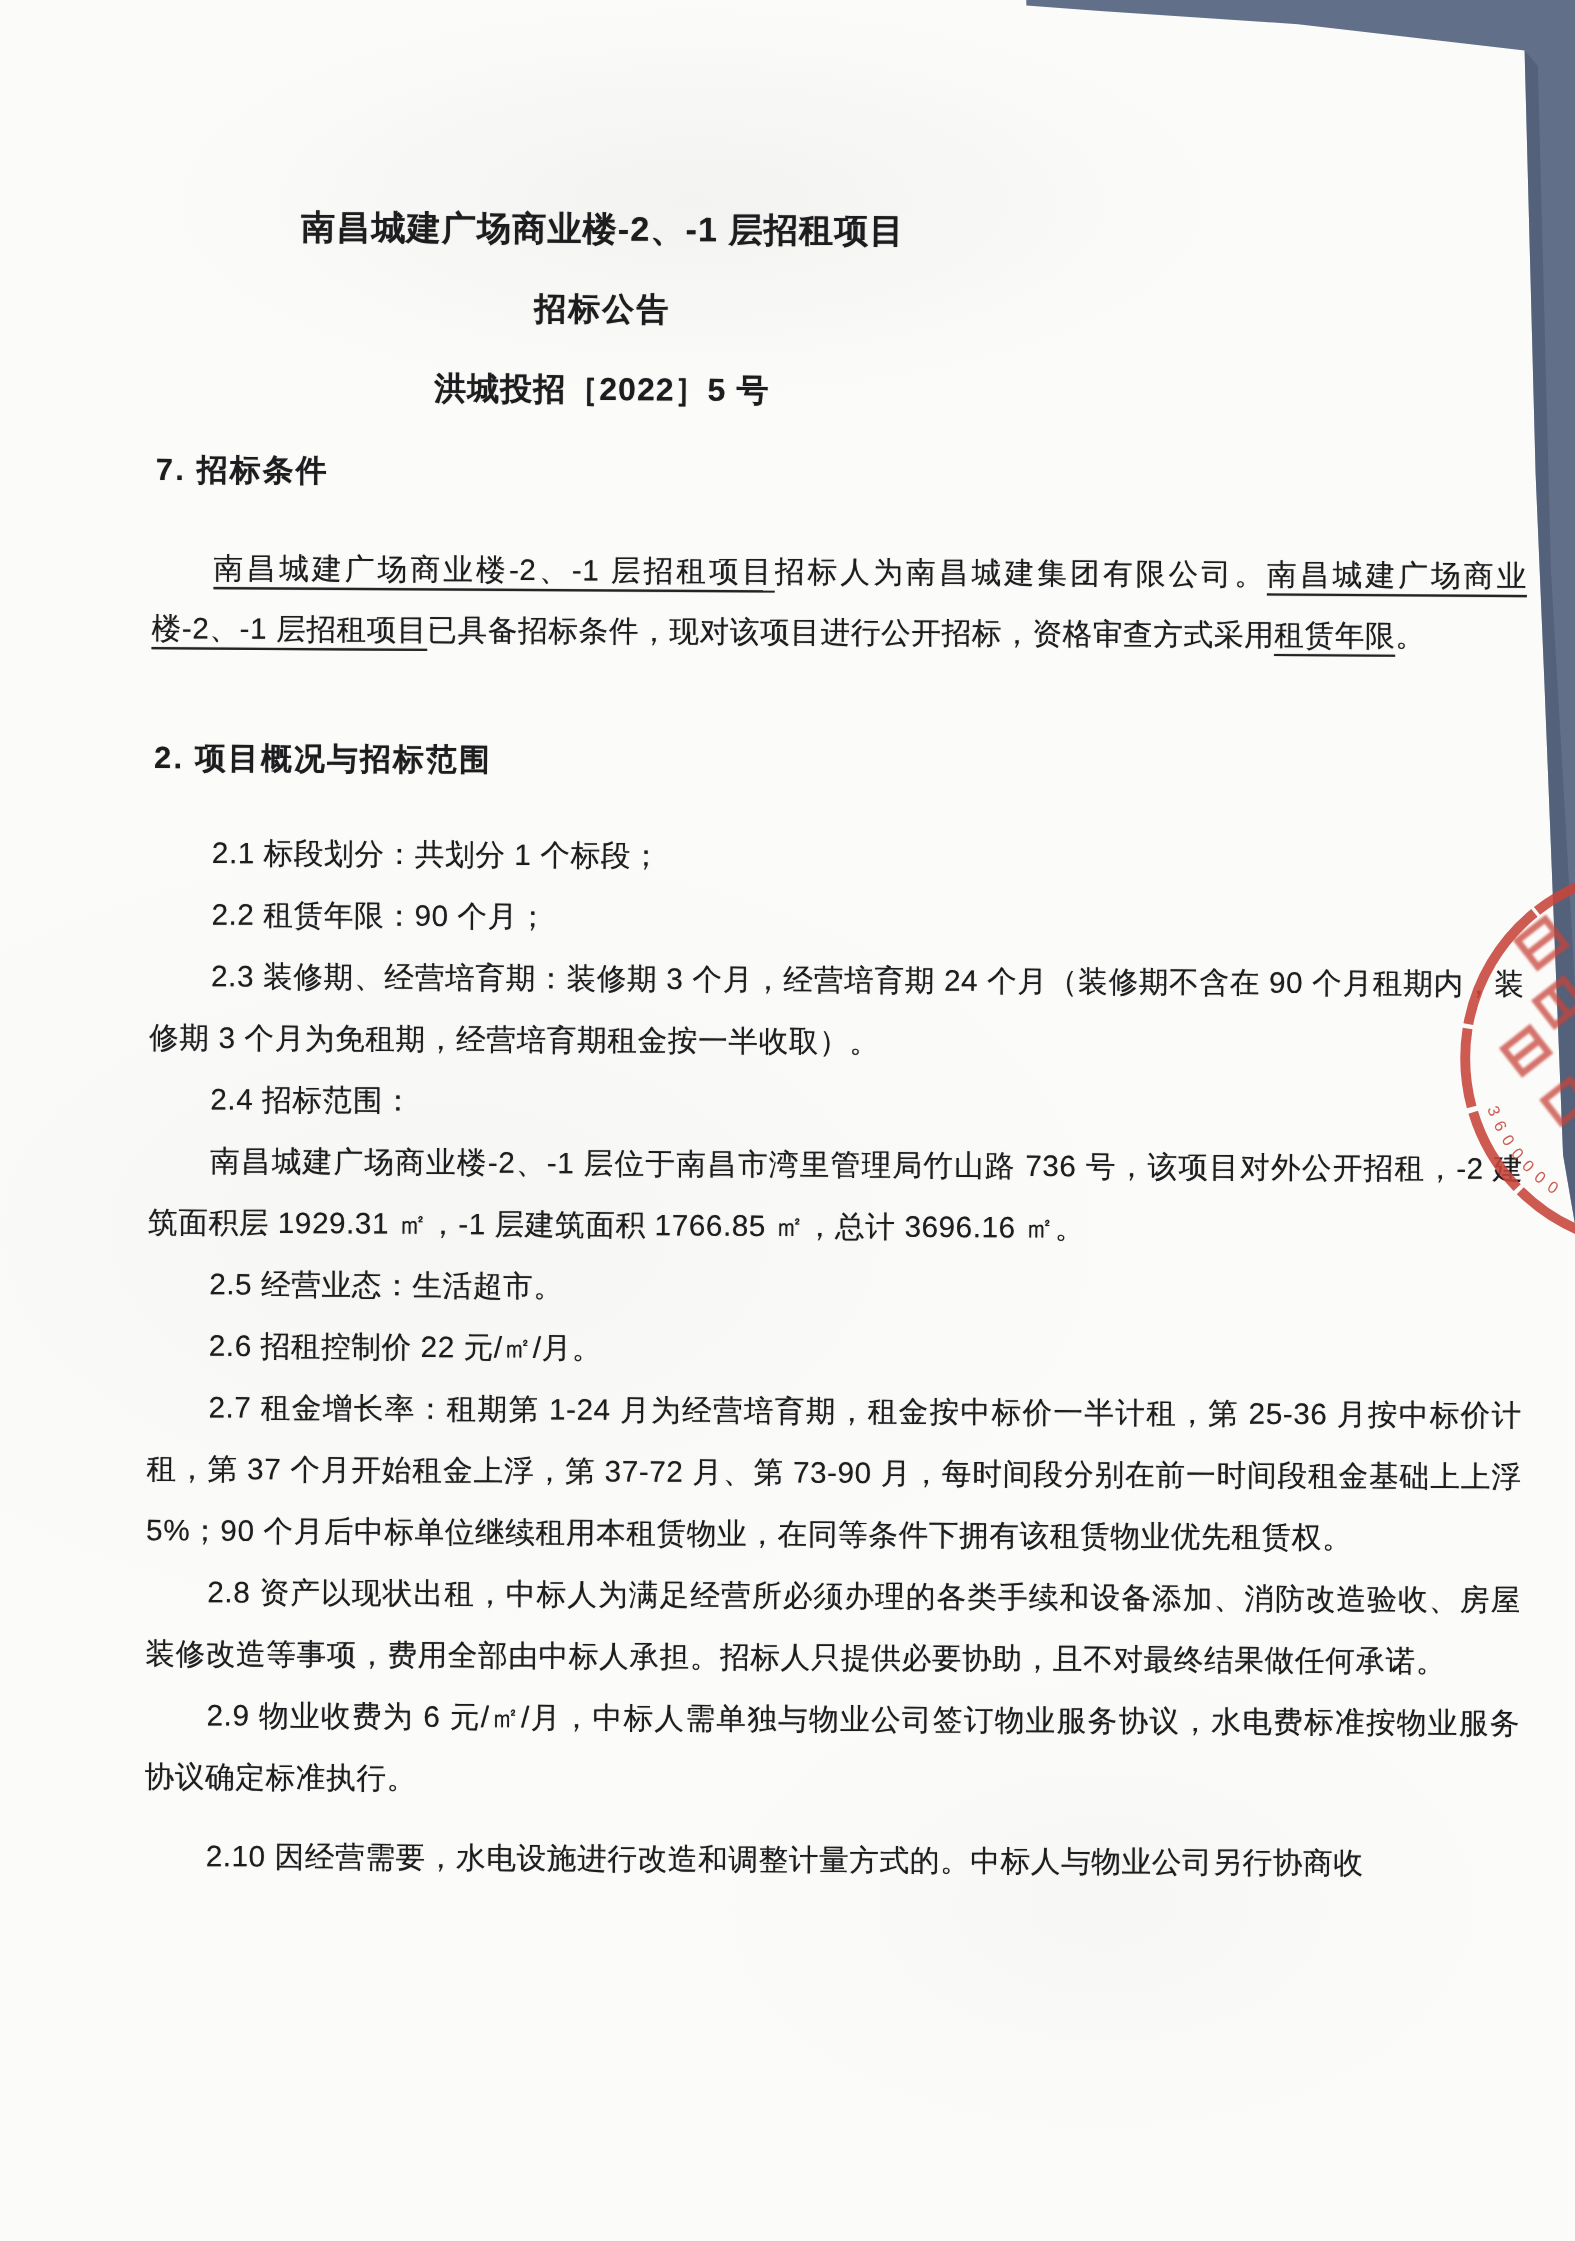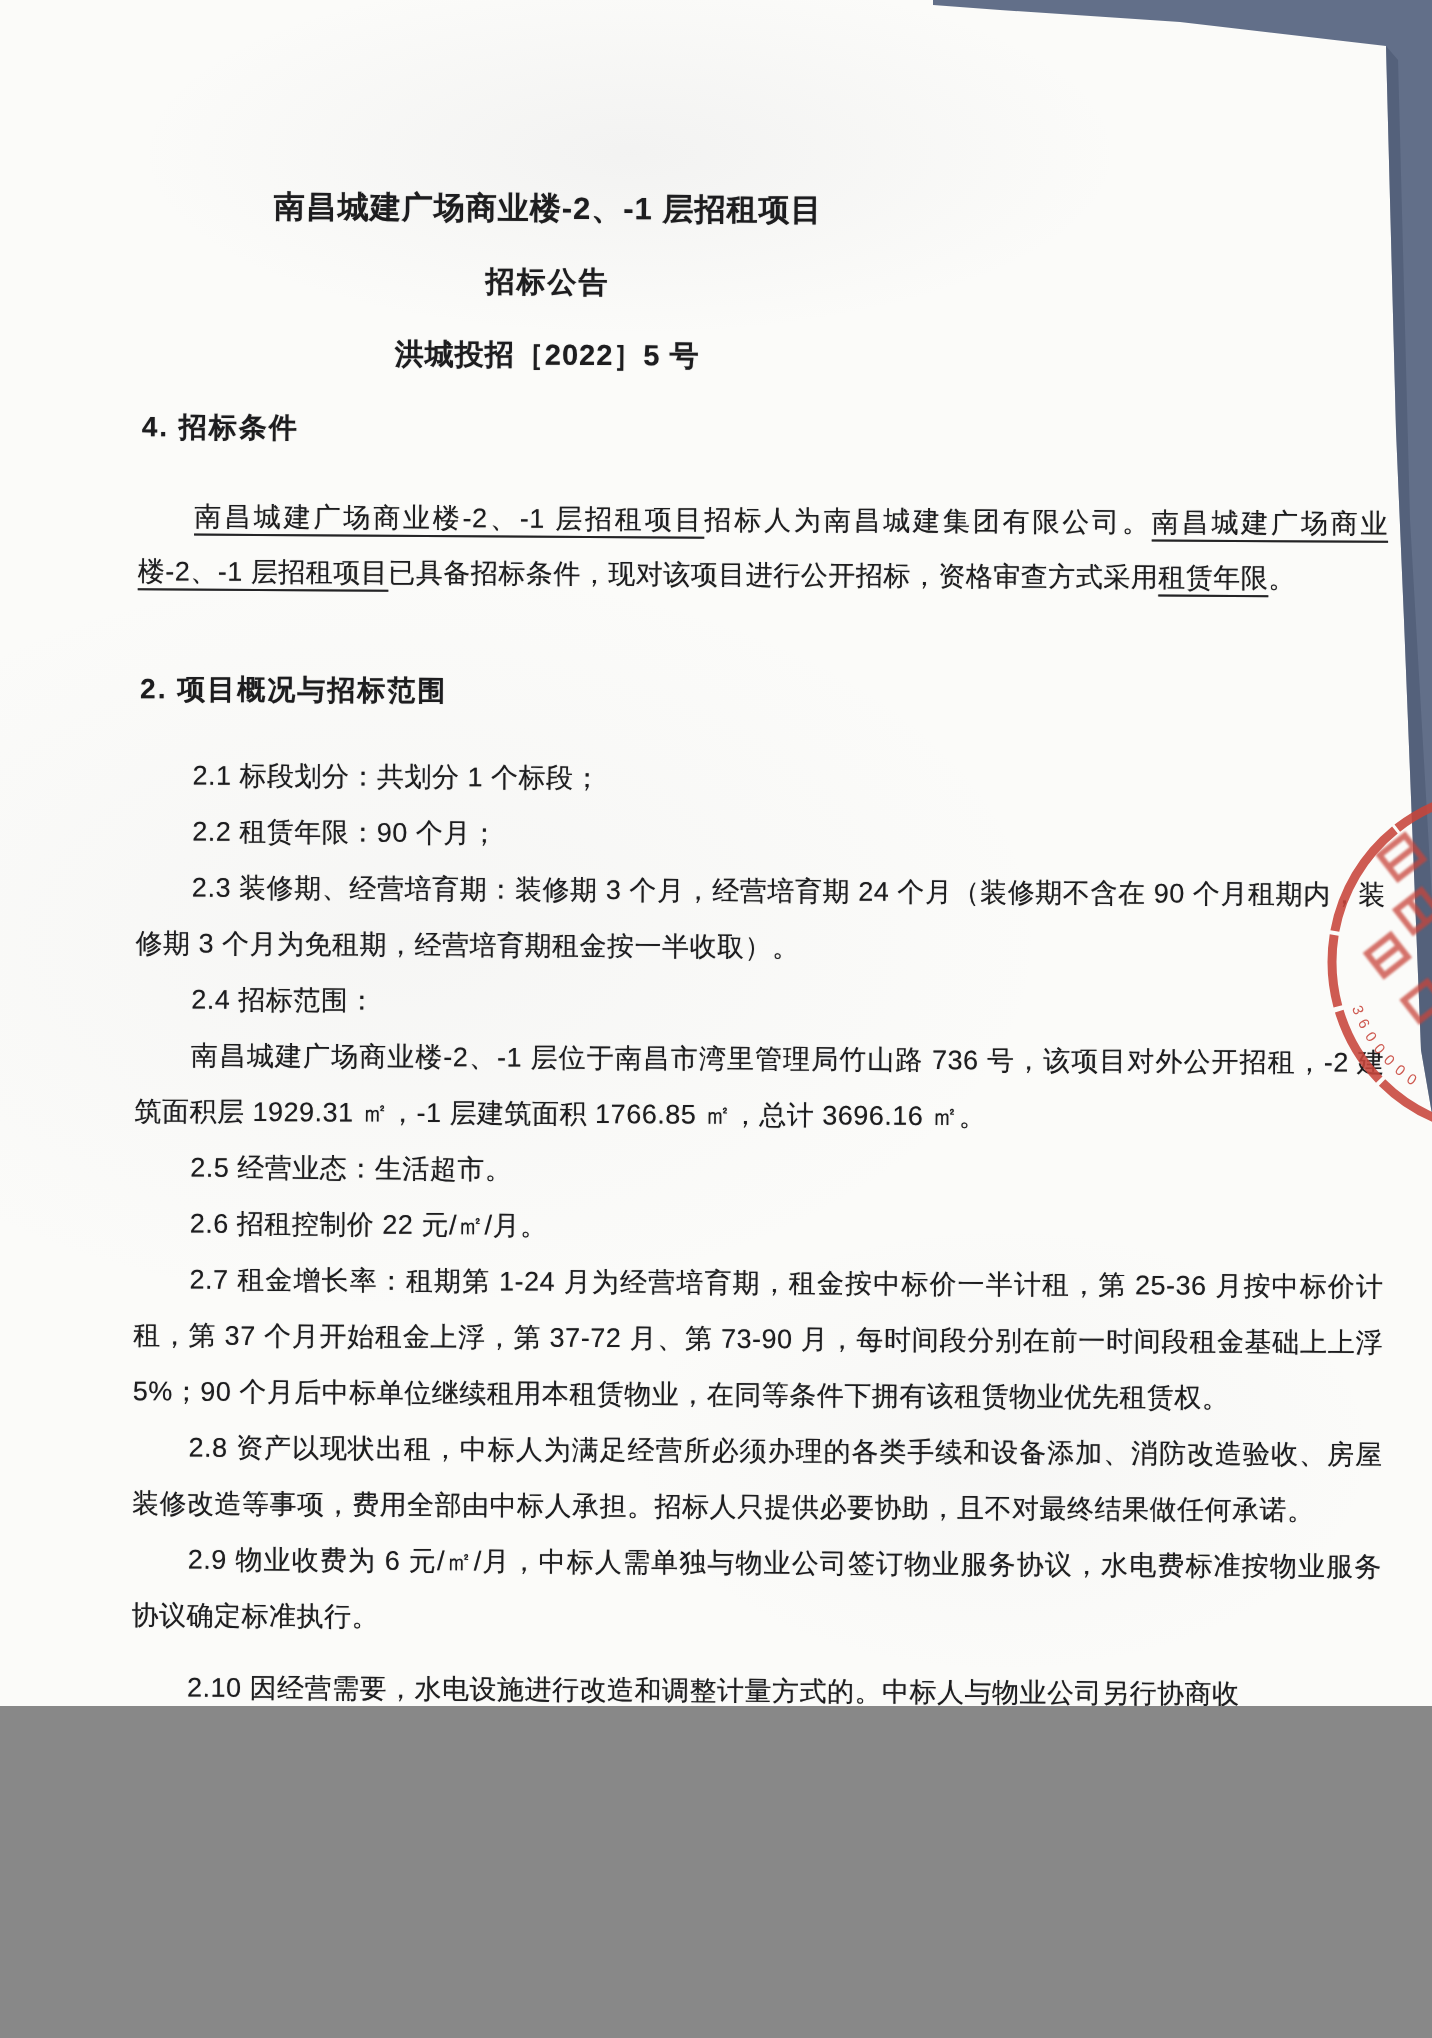--- a/index.html
+++ b/index.html
@@ -1,18 +1,18 @@
 <!DOCTYPE html>
 <html lang="zh"><head>
 <meta charset="utf-8">
 <style>
   html,body{margin:0;padding:0;background:#888;}
   .scan{
     position:relative;
-    width:1432px;height:1706px;
+    width:1432px;height:2038px;
     margin:0 auto;
     overflow:hidden;
     background:
       radial-gradient(ellipse 700px 260px at 44% 9%, rgba(170,170,178,.10), transparent 70%),
       radial-gradient(ellipse 900px 520px at 28% 55%, rgba(180,180,188,.07), transparent 72%),
       radial-gradient(ellipse 500px 300px at 70% 85%, rgba(180,180,188,.06), transparent 75%),
       #fbfbf9;
     font-family:"Liberation Sans","DejaVu Sans",sans-serif;
     color:#1d1d1f;
   }
@@ -67,21 +67,21 @@
 <div class="scan">
 
   <div class="content">
 
     <div class="titles">
       <p class="doc-title">南昌城建广场商业楼-2、-1 层招租项目</p>
       <p class="doc-subtitle">招标公告</p>
       <p class="doc-number">洪城投招［2022］5 号</p>
     </div>
 
-    <p class="sec-heading" id="sec1-heading">4. 招标条件</p>
+    <p class="sec-heading" id="sec1-heading">7. 招标条件</p>
 
     <p class="para1 bodytext"><u>南昌城建广场商业楼-2、-1 层招租项目</u><span>招标人为南昌城建集团有限公司。</span><u>南昌城建广场商业楼-2、-1 层招租项目</u><span>已具备招标条件，现对该项目进行公开招标，资格审查方式采用</span><u>租赁年限</u><span>。</span></p>
 
     <p class="sec-heading" id="sec2-heading">2. 项目概况与招标范围</p>
 
     <div class="items bodytext">
         <p>2.1 标段划分：共划分 1 个标段；</p>
         <p>2.2 租赁年限：90 个月；</p>
         <p>2.3 装修期、经营培育期：装修期 3 个月，经营培育期 24 个月（装修期不含在 90 个月租期内，装修期 3 个月为免租期，经营培育期租金按一半收取）。</p>
         <p>2.4 招标范围：</p>

